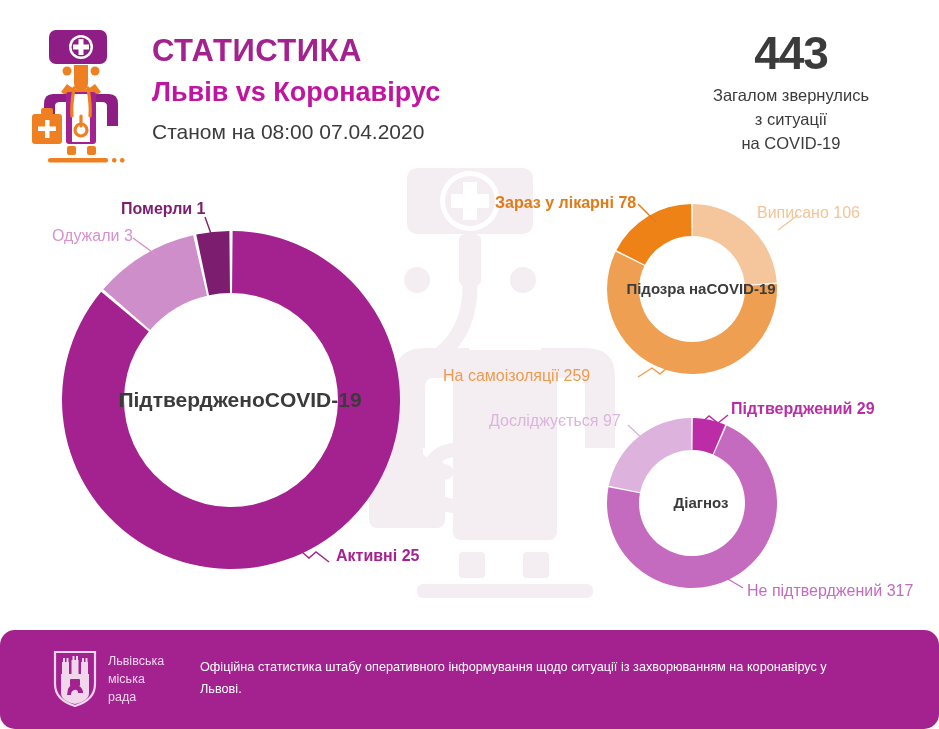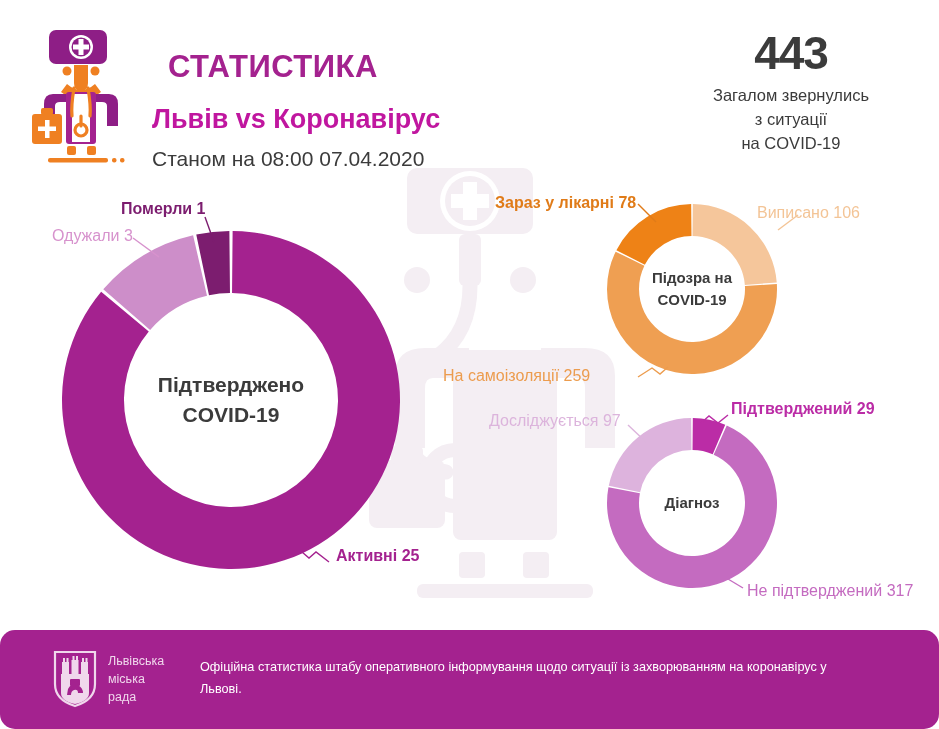--- a/index.html
+++ b/index.html
@@ -43,21 +43,21 @@
     left: 152px;
     top: 33px;
     width: 470px;
   }
   .title-main {
     color: #a4228f;
     font-size: 31px;
     font-weight: bold;
     letter-spacing: 0.5px;
     line-height: 1.18;
-    margin: 16px;
+    margin: 0;
   }
   .title-sub {
     color: #c0169f;
     font-size: 27px;
     font-weight: bold;
     line-height: 1.3;
     margin: 5px 0 0 0;
   }
   .title-date {
     color: #3b3b3b;
@@ -90,26 +90,26 @@
     margin-top: 8px;
   }
 
   
   .donut {
     position: absolute;
   }
   .donut svg { display: block; }
   .donut-center {
     position: absolute;
-    left: 0;
+    left: 9px;
     top: 0;
     width: 100%;
     height: 100%;
     display: flex;
-    flex-direction: column;
+    flex-direction: row;
     align-items: center;
     justify-content: center;
     text-align: center;
     pointer-events: none;
   }
   .donut-center .cline {
     color: #3b3b3b;
     font-weight: bold;
     line-height: 1.45;
   }

